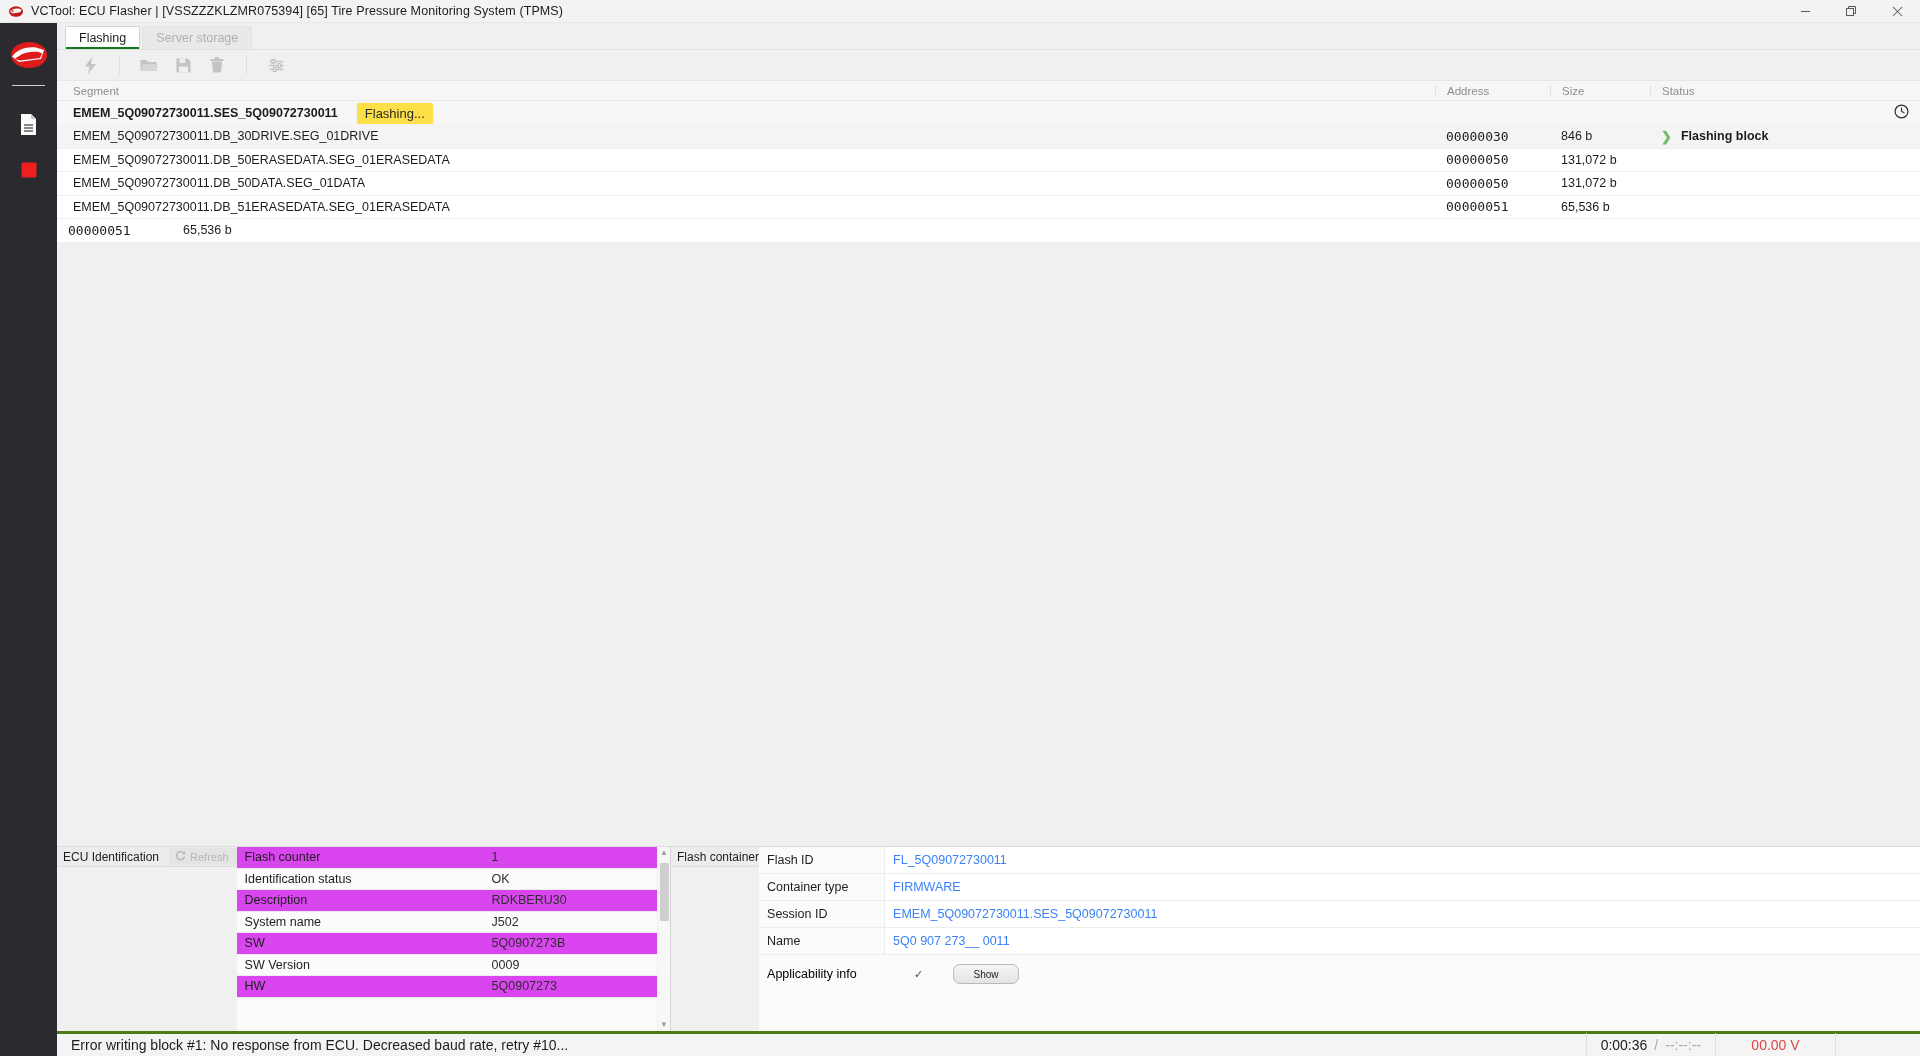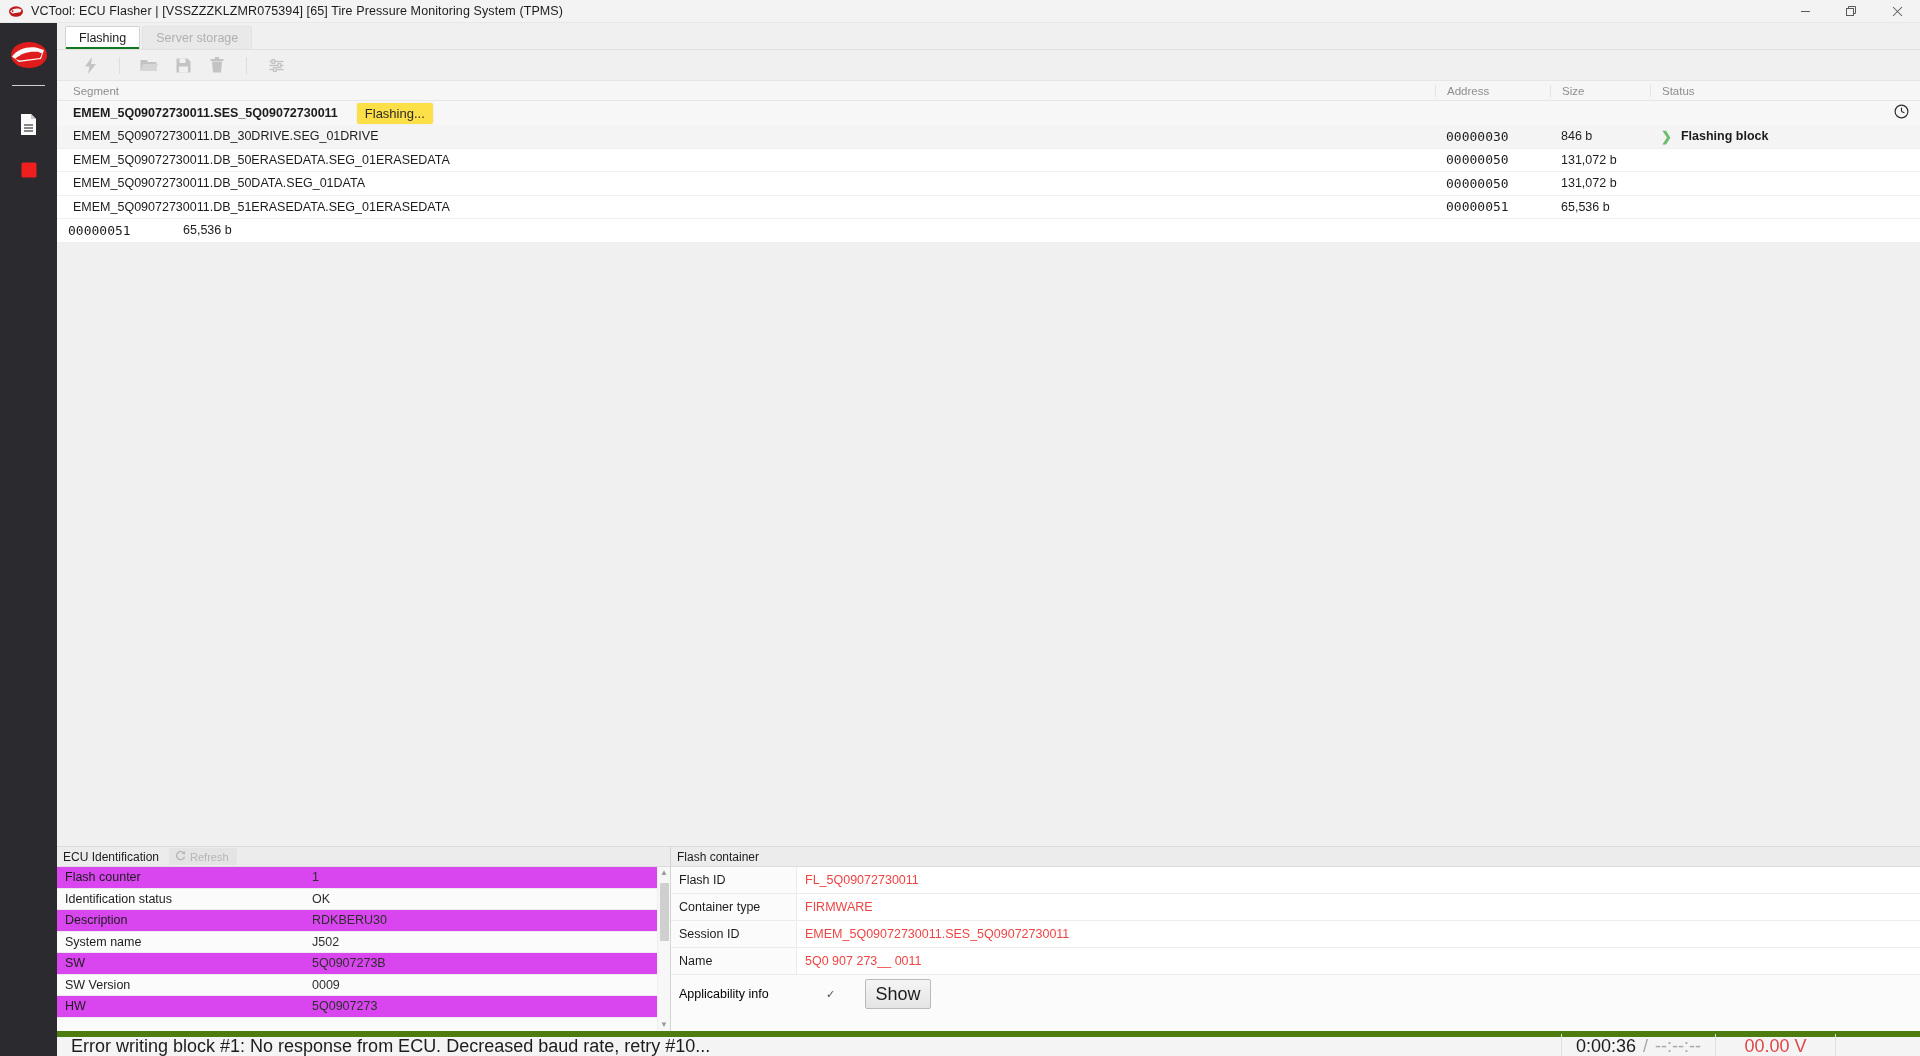--- a/index.html
+++ b/index.html
@@ -221,21 +221,21 @@
   }
 
   
   #panels {
     height: 185px;
     display: flex;
     flex: none;
     background: #f0f0f0;
     border-top: 1px solid #dcdcdc;
   }
-  .panel { display: flex; flex-direction: column; min-width: 0; }
+  .panel { display: flex; flex-direction: row; min-width: 0; }
   #panel-ecu { width: 614px; flex: none; border-right: 1px solid #d4d4d4; }
   #panel-flash { flex: 1; }
   .panel-head {
     height: 20px;
     background: #ececec;
     display: flex;
     align-items: center;
     padding-left: 6px;
     font-size: 12px;
     color: #1c1c1c;
@@ -293,51 +293,51 @@
     border-bottom: 1px solid #ececec;
     font-size: 12.5px;
   }
   .fc-key { width: 125px; flex: none; padding-left: 8px; color: #1c1c1c; }
   .fc-val {
     flex: 1; min-width: 0;
     background: #ffffff;
     height: 100%;
     display: flex; align-items: center;
     padding-left: 8px;
-    color: #ef4444;
+    color: #3b82f6;
     border-left: 1px solid #ececec;
     white-space: nowrap; overflow: hidden; text-overflow: ellipsis;
   }
   #fc-appl {
     height: 38px; display: flex; align-items: center; padding-left: 8px; gap: 28px;
     font-size: 12.5px;
   }
   .chk {
     width: 13px; height: 13px;
     display: flex; align-items: center; justify-content: center;
     color: #4b4b4b; font-size: 11px;
   }
   .show-btn {
-    min-width: 66px; height: 30px;
+    min-width: 66px; height: 20px;
     background: linear-gradient(#f5f5f5,#e4e4e4);
     border: 1px solid #b9b9b9;
-    border-radius: 2px;
+    border-radius: 7px;
     display: flex; align-items: center; justify-content: center;
-    font-size: 18px; color: #1c1c1c;
+    font-size: 10px; color: #1c1c1c;
   }
 
   
   #statusbar {
     height: 25px;
     background: #f4f4f4;
-    border-top: 6px solid #4d7c0f;
-    display: flex;
-    align-items: center;
-    flex: none;
-    font-size: 18px;
+    border-top: 3px solid #4d7c0f;
+    display: flex;
+    align-items: center;
+    flex: none;
+    font-size: 14px;
   }
   #status-msg { padding-left: 14px; color: #1c1c1c; flex: 1; white-space: nowrap; }
   .sb-cell {
     height: 25px;
     display: flex; align-items: center; justify-content: center;
     border-left: 1px solid #e0e0e0;
     padding: 0 14px;
     gap: 7px;
     color: #1c1c1c;
   }

